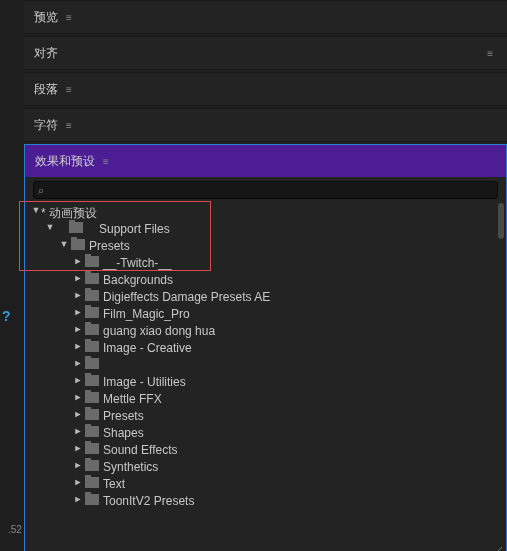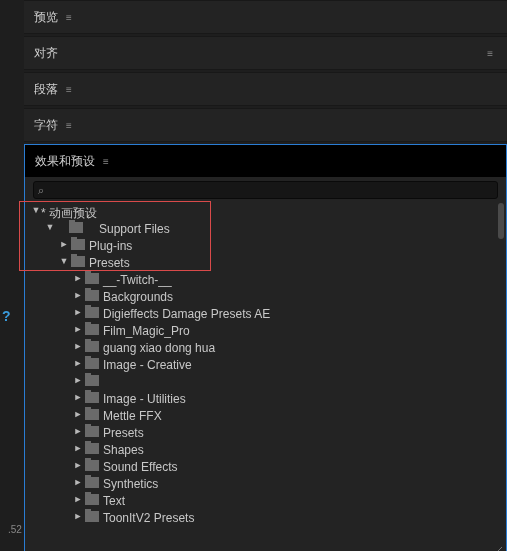--- a/index.html
+++ b/index.html
@@ -26,21 +26,21 @@
   .panel-header .menu-icon { margin-left: 8px; color: #888; font-size: 10px; }
   .panel-header .menu-right { position: absolute; right: 14px; color: #888; font-size: 10px; }
   
   .effects-panel {
     border: 1px solid #2a7dd4;
     background: #232323;
     margin-top: 2px;
     height: 418px;
     position: relative;
   }
-  .effects-panel .panel-header { border: none; background: #000000; }
+  .effects-panel .panel-header { border: none; background: #4c1d95; }
   
   .search-row { padding: 2px 8px 4px 8px; }
   .search-box {
     width: 100%;
     height: 18px;
     background: #161616;
     border: 1px solid #0a0a0a;
     border-radius: 3px;
     display: flex;
     align-items: center;
@@ -130,25 +130,20 @@
         <span class="arrow expanded"></span>
         <span class="label">* 动画预设</span>
       </div>
 
       <div class="tree-row indent-1">
         <span class="arrow expanded"></span>
         <span class="folder"></span>
         <span class="label">Support Files</span>
       </div>
 
-      <div class="tree-row indent-2">
-        <span class="arrow collapsed"></span>
-        <span class="folder"></span>
-        <span class="label">Plug-ins</span>
-      </div>
 
       <div class="tree-row indent-2">
         <span class="arrow expanded"></span>
         <span class="folder"></span>
         <span class="label">Presets</span>
       </div>
 
       <div id="children-container">
           <div class="tree-row indent-3">
             <span class="arrow collapsed"></span>

